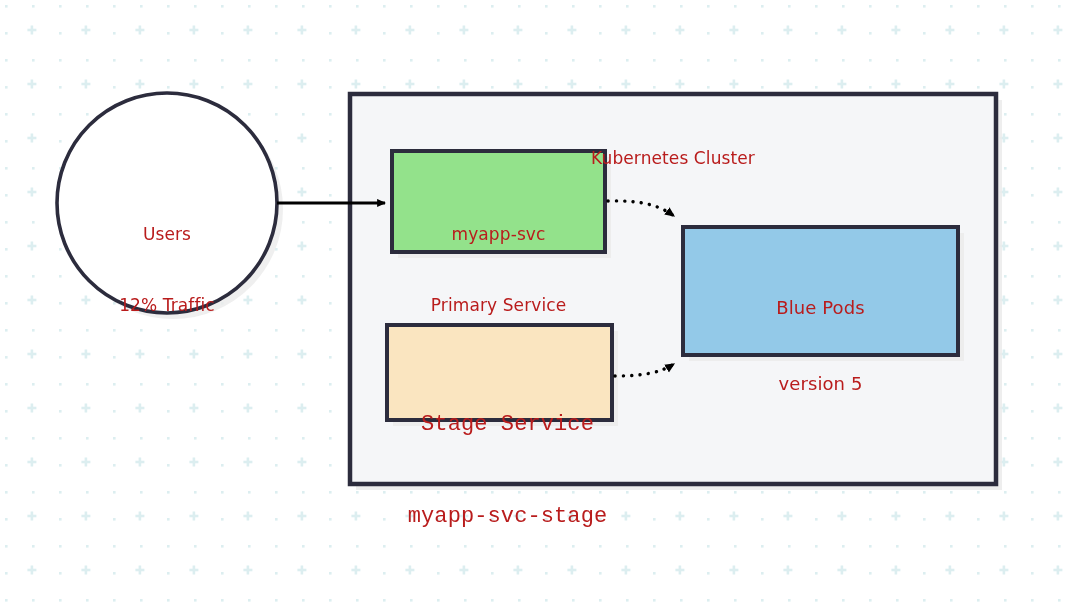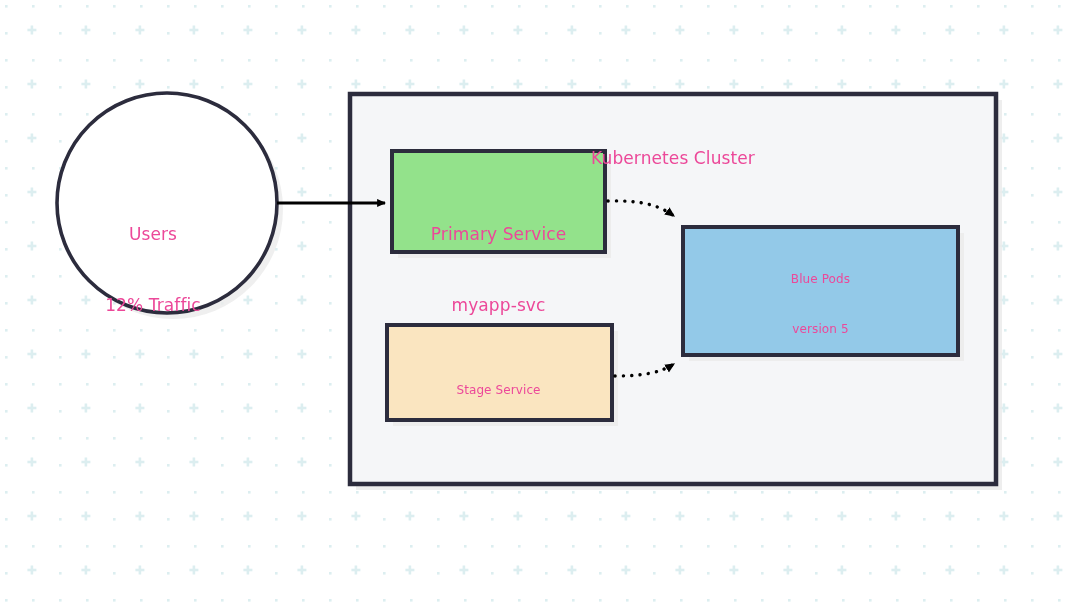--- a/index.html
+++ b/index.html
@@ -35,60 +35,61 @@
     height: 605px;
     z-index: 2;
     overflow: visible;
   }
 
   
   .node-label {
     position: absolute;
     z-index: 3;
     text-align: center;
-    color: #ec4899;
+    color: #b91c1c;
     line-height: 1.40;
     white-space: pre;
     letter-spacing: 0.1px;
     user-select: none;
   }
 
   #users-label {
-    left: 43px;
+    left: 57px;
     top: 175px;
     width: 220px;
     font-size: 17px;
   }
 
   #cluster-title {
     left: 350px;
     top: 99px;
     width: 646px;
     font-size: 17px;
   }
 
   #primary-service-label {
     left: 392px;
     top: 175px;
     width: 213px;
     font-size: 17px;
   }
 
   #stage-service-label {
-    left: 386px;
+    left: 395px;
     top: 348px;
     width: 225px;
-    font-size: 12px;
+    font-size: 22px;
+    font-family: Liberation Mono, monospace;
   }
 
   #blue-pods-label {
     left: 683px;
-    top: 237px;
+    top: 245px;
     width: 275px;
-    font-size: 12px;
+    font-size: 18px;
   }
 
   .label-line { display: block; }
 </style>
 </head>
 <body>
 
 <svg id="grid-background" viewBox="0 0 1077 605" xmlns="http://www.w3.org/2000/svg">
   <defs>
     <pattern id="dotgrid" width="54" height="54" patternUnits="userSpaceOnUse">
@@ -159,24 +160,25 @@
 <div class="node-label" id="users-label">
   <span class="label-line">Users</span>
   <span class="label-line">12% Traffic</span>
 </div>
 
 <div class="node-label" id="cluster-title">
   <span class="label-line">Kubernetes Cluster</span>
 </div>
 
 <div class="node-label" id="primary-service-label">
+  <span class="label-line">myapp-svc</span>
   <span class="label-line">Primary Service</span>
-  <span class="label-line">myapp-svc</span>
 </div>
 
 <div class="node-label" id="stage-service-label">
   <span class="label-line">Stage Service</span>
+  <span class="label-line">myapp-svc-stage</span>
 </div>
 
 <div class="node-label" id="blue-pods-label">
   <span class="label-line">Blue Pods</span>
   <span class="label-line">version 5</span>
 </div>
 
 </body></html>

